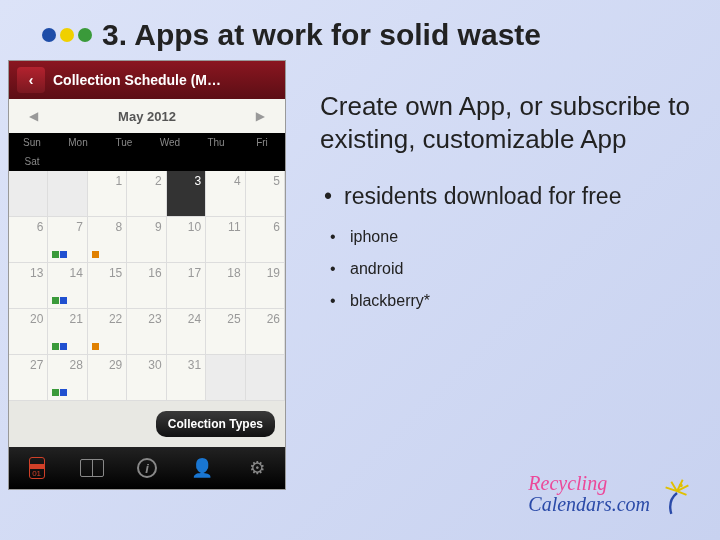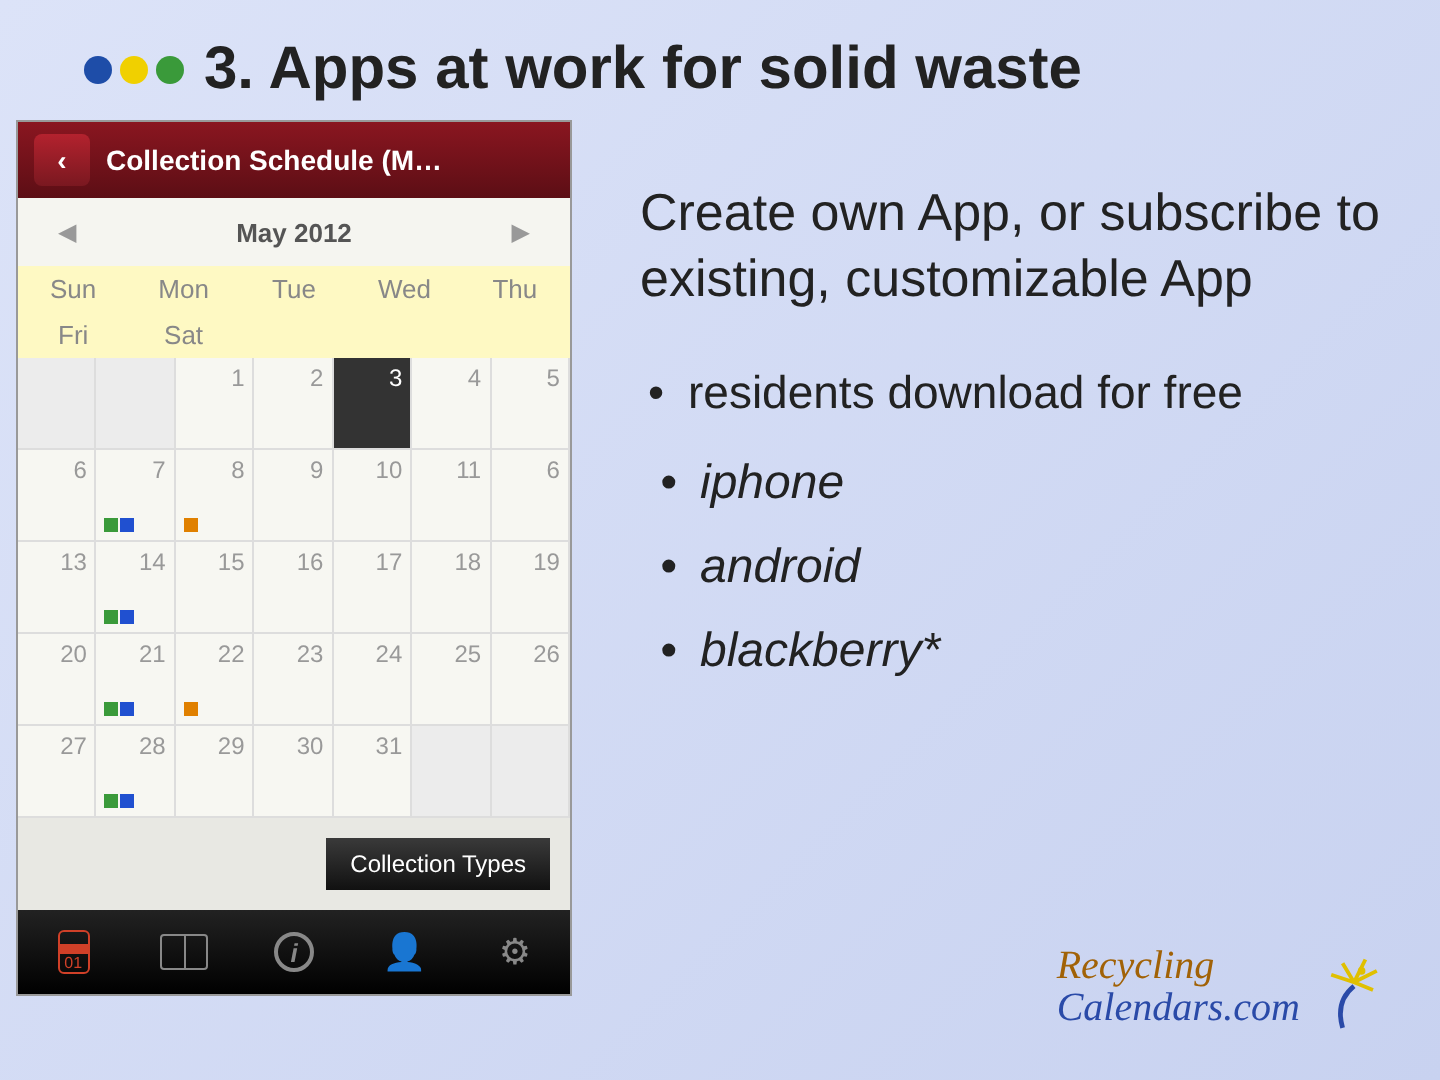--- a/index.html
+++ b/index.html
@@ -58,23 +58,23 @@
     align-items: center;
     justify-content: space-between;
     padding: 0 20px;
     color: #777;
     font-size: 13px;
   }
   .month-nav .label { color: #555; font-weight: bold; }
   .arrow { color: #999; font-size: 12px; }
   .wk-row {
     display: grid;
-    grid-template-columns: repeat(5, 1fr);
-    background: #fef9c3;
-    font-size: 13px;
+    grid-template-columns: repeat(6, 1fr);
+    background: #000000;
+    font-size: 10px;
     color: #888;
   }
   .wk-row div { text-align: center; padding: 4px 0; }
   .cal {
     display: grid;
     grid-template-columns: repeat(7, 1fr);
   }
   .cal .cell {
     height: 46px;
     border-right: 1px solid #ddd;
@@ -97,21 +97,21 @@
     display: flex; gap: 1px;
   }
   .marks span { width: 7px; height: 7px; display: inline-block; }
   .mk-g { background:#3a9a3a; }
   .mk-b { background:#2050d0; }
   .mk-o { background:#e08000; }
   .types-btn-wrap { background:#e8e8e3; padding: 10px; display:flex; justify-content:flex-end; }
   .types-btn {
     background: linear-gradient(#3a3a3a,#111);
     color:#fff; font-size:12px;
-    padding:6px 12px; border-radius:0;
+    padding:6px 12px; border-radius:10px;font-weight:bold;
   }
   .tabbar {
     background: linear-gradient(#222,#000);
     height: 42px;
     display:flex;
   }
   .tabbar .tab {
     flex:1; display:flex; align-items:center; justify-content:center;
     color:#888;
   }
@@ -131,33 +131,33 @@
   
   .right {
     padding: 30px 30px 0 34px;
     flex: 1;
     color:#222;
   }
   .lead { font-size: 26px; line-height: 1.25; margin-bottom: 28px; }
   .bullets { list-style: none; }
   .bullets li { position: relative; padding-left: 24px; margin-bottom: 18px; font-size:23px; }
   .bullets li::before { content:"•"; position:absolute; left:4px; top:0; }
-  .bullets li.small { font-size:24px; padding-left: 30px; margin-bottom: 14px; font-style: italic; }
+  .bullets li.small { font-size:16px; padding-left: 30px; margin-bottom: 14px; }
   .bullets li.small::before { left:10px; }
   
   .logo {
     position:absolute;
     right: 24px;
     bottom: 24px;
     display:flex;
     align-items:center;
     gap:8px;
   }
   .logo-text { line-height:1.05; font-family: Georgia, serif; }
-  .logo-text .l1 { color:#a16207; font-style:italic; font-size:20px; }
+  .logo-text .l1 { color:#ec4899; font-style:italic; font-size:20px; }
   .logo-text .l2 { color:#2a4aa8; font-style:italic; font-size:20px; }
   .spark {
     width:38px; height:44px; position:relative;
   }
   .spark svg { width:100%; height:100%; }
 </style>
 </head>
 <body>
 
 <div class="title-row">

